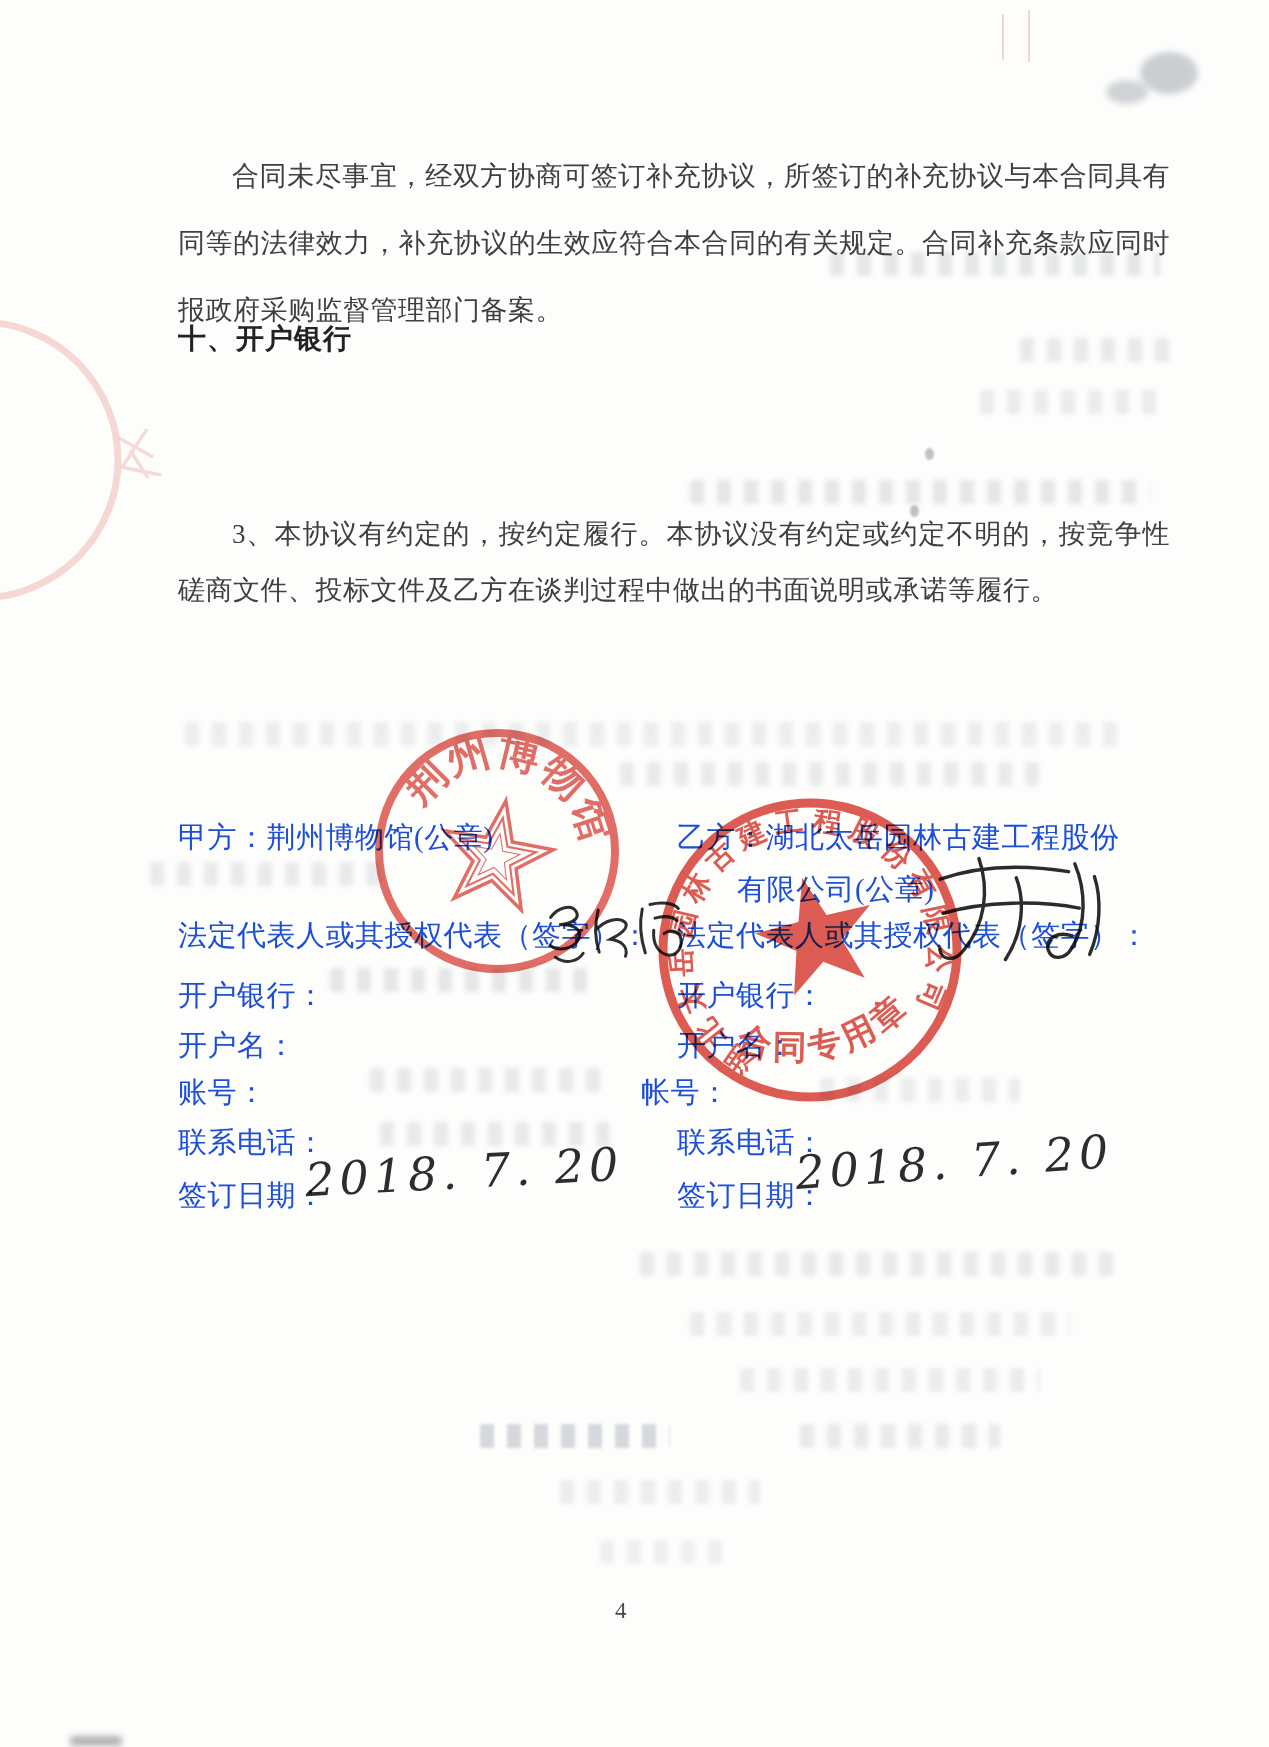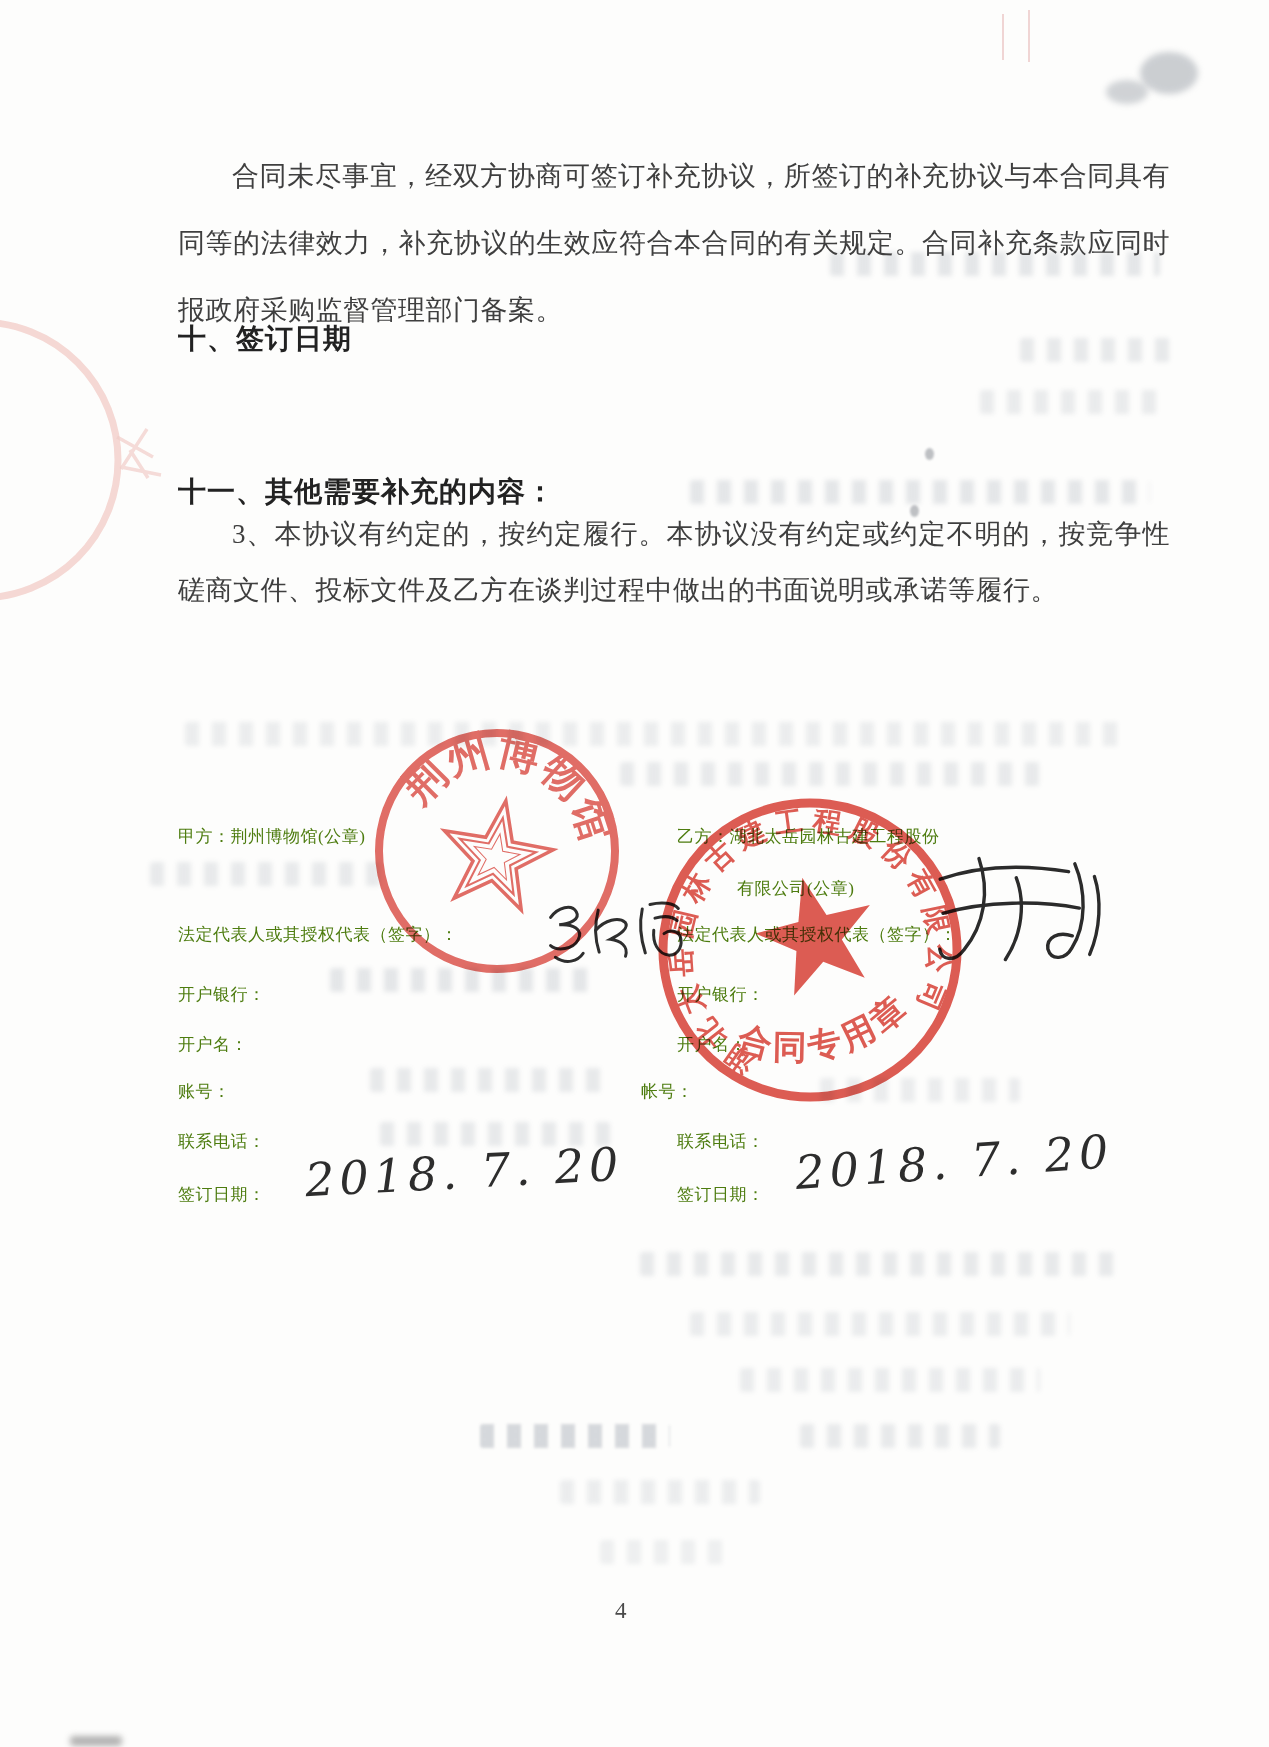--- a/index.html
+++ b/index.html
@@ -9,21 +9,21 @@
     font-family:"Liberation Serif","DejaVu Serif",serif;
     color:#3d3d3d;
   }
   
   .tblock{position:absolute;left:178px;width:992px;font-size:27px;line-height:67px;
     text-align:justify;letter-spacing:.5px;color:#3f3f3f;margin:0;z-index:2;}
   .indent{text-indent:2em;}
   .heading{position:absolute;left:178px;font-size:28px;font-weight:bold;color:#222;
     line-height:1;letter-spacing:1px;z-index:2;margin:0;}
   .blank{border-bottom:2px solid #4a4a4a;padding:0 13px;}
-  .label{position:absolute;font-size:17px;line-height:34px;color:#4d7c0f;letter-spacing:.5px;z-index:2;margin:0;white-space:nowrap;}
+  .label{position:absolute;font-size:29px;line-height:34px;color:#1d4ed8;letter-spacing:.5px;z-index:2;margin:0;white-space:nowrap;}
   .pageno{position:absolute;left:615px;top:1598px;font-size:23px;color:#4a4a4a;z-index:2;}
   
   .seal{position:absolute;z-index:4;mix-blend-mode:multiply;}
   .hand{position:absolute;z-index:5;mix-blend-mode:multiply;}
   .hand-date{position:absolute;z-index:5;mix-blend-mode:multiply;
     font-size:46px;font-style:italic;color:#2d2d2d;letter-spacing:5px;
     font-family:"DejaVu Serif","Liberation Serif",serif;white-space:nowrap;}
   
   .ghost{position:absolute;height:24px;border-radius:3px;z-index:1;
     background:repeating-linear-gradient(90deg,rgba(118,128,143,.40) 0 14px,rgba(118,128,143,0) 14px 27px);
@@ -69,24 +69,23 @@
     <g stroke="#e8a7a0" stroke-width="3.5" fill="none" opacity=".7">
       <path d="M192 122 l36 20"></path>
         <path d="M222 114 l-26 40"></path>
         <path d="M196 152 l40 8"></path>
         <path d="M205 135 l18 28"></path>
     </g>
   </svg>
 
   <p class="tblock indent" style="top:143px">合同未尽事宜，经双方协商可签订补充协议，所签订的补充协议与本合同具有同等的法律效力，补充协议的生效应符合本合同的有关规定。合同补充条款应同时报政府采购监督管理部门备案。</p>
 
-  <h3 class="heading" style="top:325px">十、签订日期</h3>
+  <h3 class="heading" style="top:325px">十、开户银行</h3>
 
 
-  <h3 class="heading" style="top:478px">十一、其他需要补充的内容：</h3>
 
   <p class="tblock indent" style="top:506px;line-height:56px">3、本协议有约定的，按约定履行。本协议没有约定或约定不明的，按竞争性磋商文件、投标文件及乙方在谈判过程中做出的书面说明或承诺等履行。</p>
 
 
   <p class="label" style="left:178px;top:820px">甲方：荆州博物馆(公章)</p>
   <p class="label" style="left:178px;top:918px">法定代表人或其授权代表（签字）：</p>
   <p class="label" style="left:178px;top:978px">开户银行：</p>
   <p class="label" style="left:178px;top:1028px">开户名：</p>
   <p class="label" style="left:178px;top:1075px">账号：</p>
   <p class="label" style="left:178px;top:1125px">联系电话：</p>

